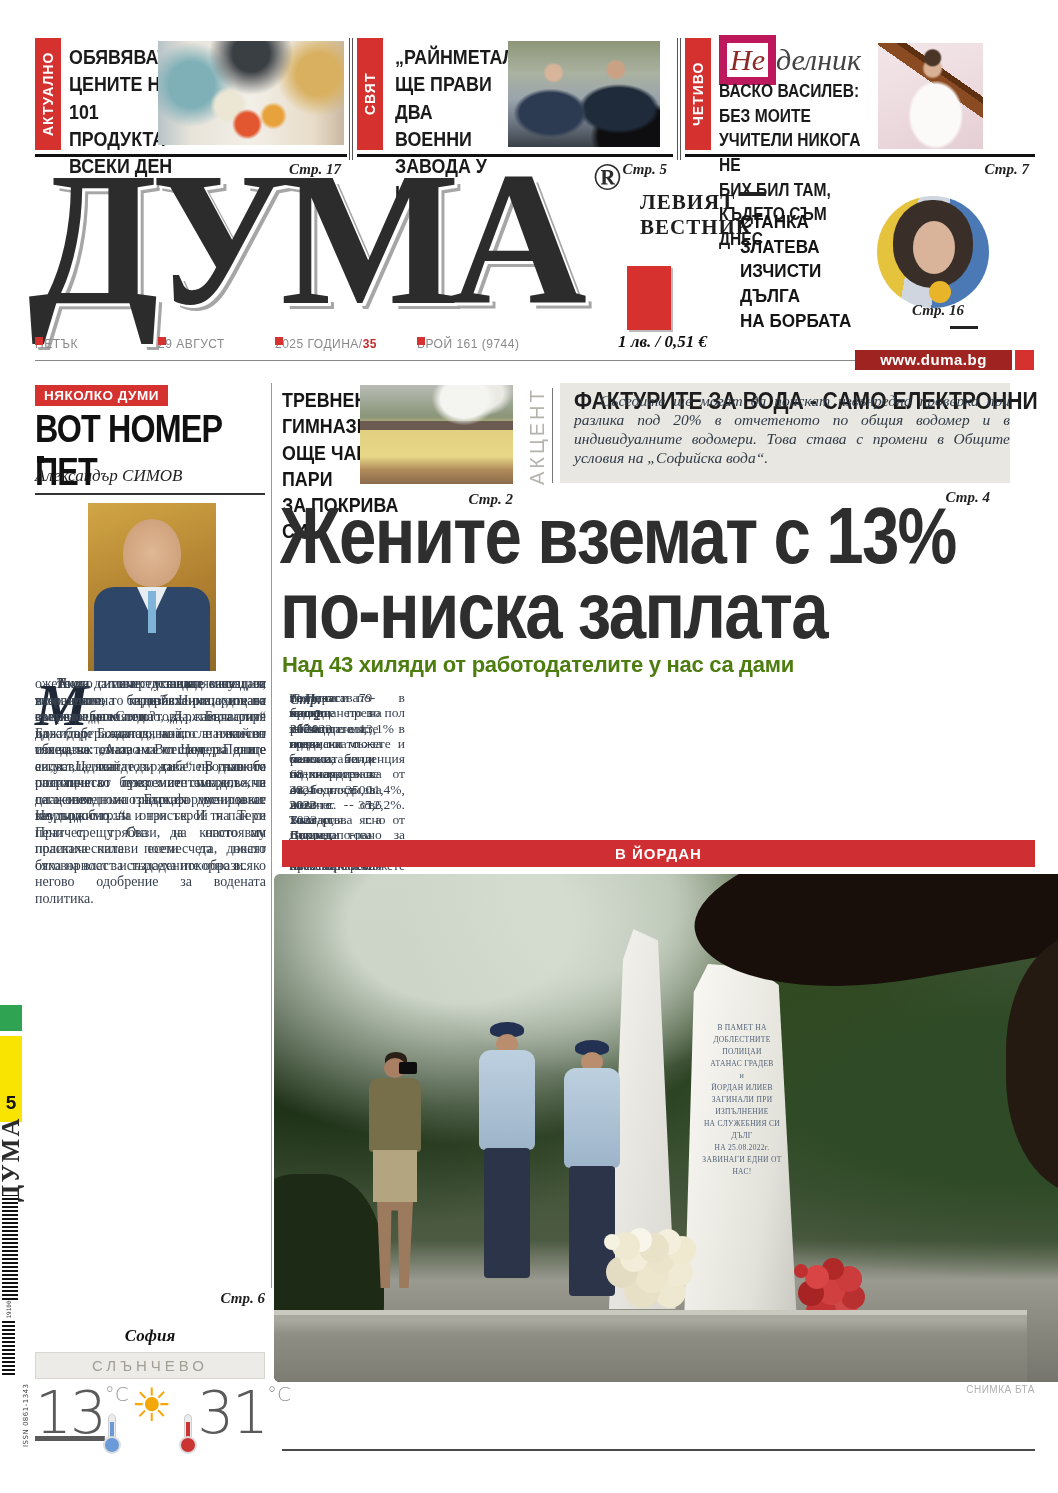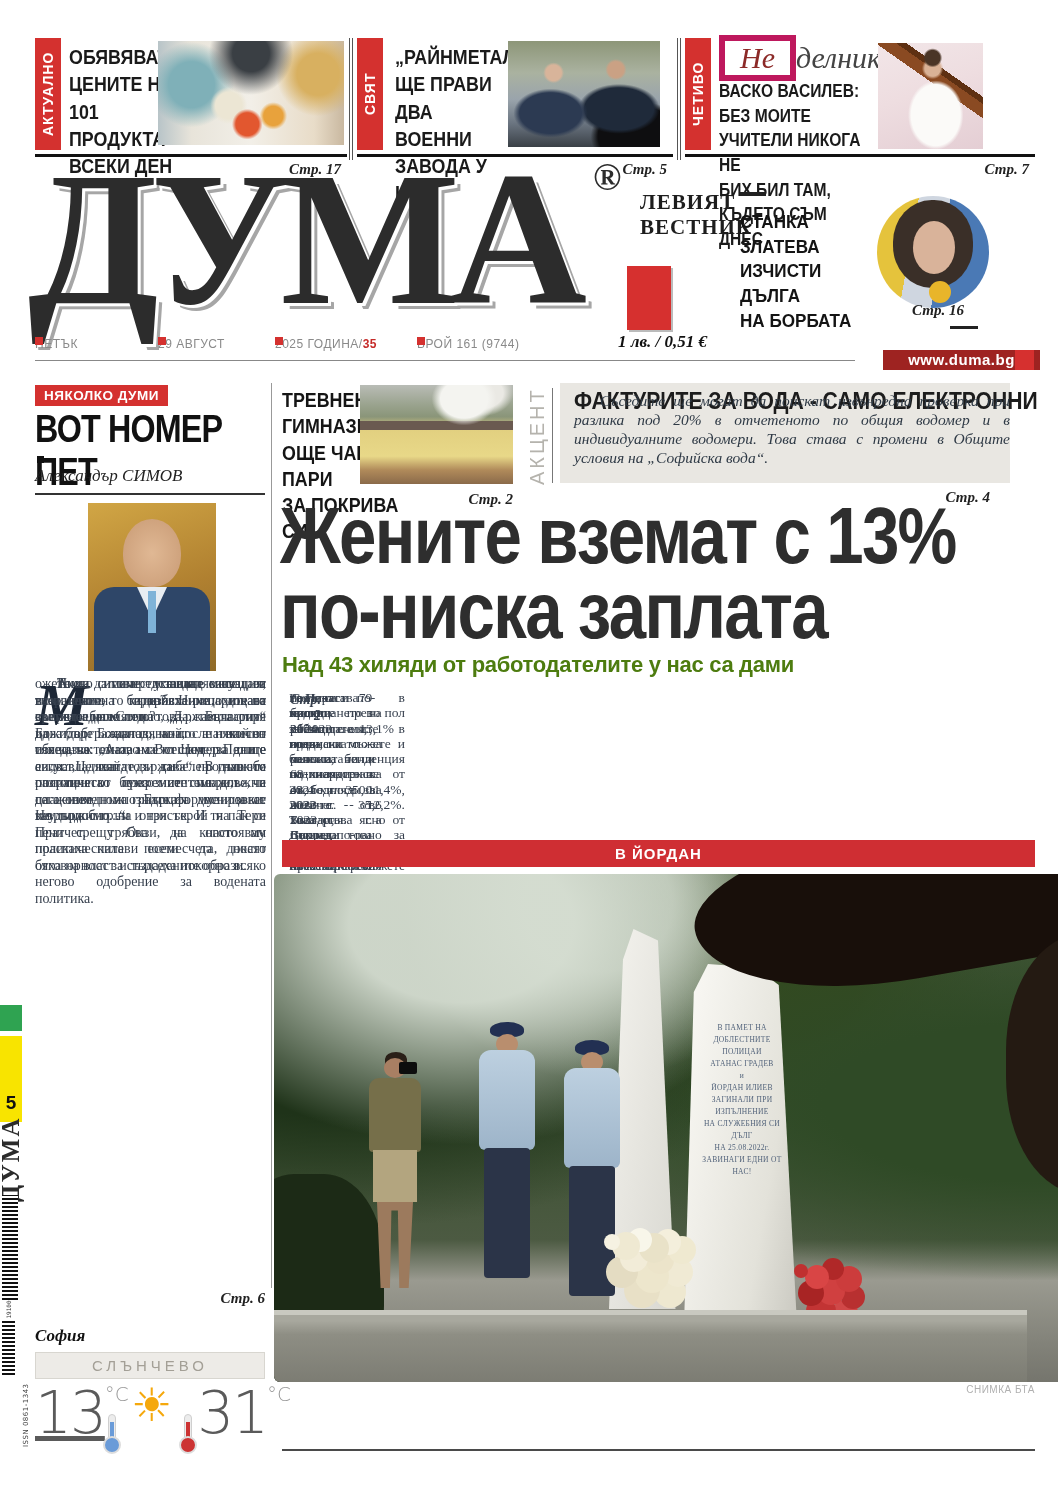--- a/index.html
+++ b/index.html
@@ -29,21 +29,21 @@
   .t-title{font-family:"Liberation Sans",sans-serif;font-weight:bold;color:#1a1a1a;
            transform:scaleX(.85);transform-origin:0 0;line-height:1.3;}
   .t-rule{left:0;bottom:23px;height:3px;background:#111;width:100%;}
   .t-ref{bottom:2px;right:6px;font:bold italic 15px "Liberation Serif",serif;color:#222;}
   #teaser1{left:35px;width:312px;} #teaser2{left:357px;width:316px;} #teaser3{left:685px;width:350px;}
   #teaser1 .t-title{left:34px;top:8px;width:128px;font-size:21px;}
   #teaser1 .t-photo{left:123px;top:6px;width:186px;height:104px;}
   #teaser2 .t-title{left:38px;top:8px;width:132px;font-size:21px;}
   #teaser2 .t-photo{left:151px;top:6px;width:152px;height:106px;}
   #teaser3 .brand{left:34px;top:0;font:italic 30px "Liberation Serif",serif;color:#444;}
-  #teaser3 .brand .ne{color:#8c2a28;border:6px solid #be185d;padding:0 15px;display:inline-block;position:relative;}
+  #teaser3 .brand .ne{color:#8c2a28;border:8px solid #be185d;padding:0 3px;display:inline-block;position:relative;}
   #teaser3 .t-title{left:34px;top:44px;width:175px;font-size:19px;transform:scaleX(.82);}
   #teaser3 .t-photo{left:193px;top:8px;width:105px;height:106px;}
   .tdiv{top:38px;width:4px;height:122px;border-left:1px solid #555;border-right:1px solid #555;}
   #tdiv1{left:349px;} #tdiv2{left:677px;}
   .t-photo{border:0;}
   #teaser1 .t-photo{background:
      radial-gradient(ellipse at 50% 12%,#3a3f44 0 14%,transparent 32%),
      radial-gradient(circle at 48% 80%,#e2572f 0 9%,transparent 12%),
      radial-gradient(circle at 62% 72%,#e8a23c 0 7%,transparent 10%),
      radial-gradient(circle at 38% 62%,#ece6d4 0 10%,transparent 14%),
@@ -83,21 +83,21 @@
 
   
   .datebar{left:35px;top:337px;width:600px;height:18px;}
   .datebar .di{position:absolute;top:0;font:12px "Liberation Sans",sans-serif;color:#8a8a8a;letter-spacing:.5px;white-space:nowrap;}
   .datebar .sq{display:inline-block;position:static;width:8px;height:8px;background:#d4312f;margin-right:6px;}
   .datebar .yr-num{color:#c52a28;font-weight:bold;position:static;}
   #di1{left:0;} #di2{left:123px;} #di3{left:240px;} #di4{left:382px;}
   .price{left:618px;top:332px;font:bold italic 17px "Liberation Serif",serif;color:#111;}
   .rule-datebar{left:35px;top:360px;width:820px;height:1px;background:#888;}
   .www-strip{left:855px;top:350px;width:157px;height:20px;background:#9e2321;color:#fff;text-align:center;
-             font:bold 15px/20px "Liberation Sans",sans-serif;letter-spacing:.5px;margin-left:28px;}
+             font:bold 15px/20px "Liberation Sans",sans-serif;letter-spacing:.5px;}
   .www-redsquare{left:1015px;top:350px;width:19px;height:20px;background:#d6302f;}
 
   
   .op-label{left:35px;top:385px;background:#d4312f;color:#fff;padding:3px 9px;
             font:bold 13.5px "Liberation Sans",sans-serif;letter-spacing:.5px;}
   .op-title{left:35px;top:408px;width:272px;font:bold 38px "Liberation Sans",sans-serif;color:#111;
             transform:scaleX(.85);transform-origin:0 0;letter-spacing:-1px;}
   .op-bullet{left:37px;top:456px;width:7px;height:7px;background:#111;}
   .op-author{left:35px;top:466px;font:italic 17px "Liberation Serif",serif;color:#222;}
   .op-rule{left:35px;top:493px;width:230px;height:2px;background:#333;}
@@ -105,21 +105,21 @@
             background:linear-gradient(160deg,#d1a645 0%,#b08030 55%,#8f6a28 100%);}
   .op-photo .head{left:35px;top:16px;width:58px;height:68px;background:radial-gradient(#e0b894,#c89a74);border-radius:50% 50% 46% 46%;}
   .op-photo .suit{left:6px;top:84px;width:116px;height:84px;background:#2e4668;border-radius:20px 20px 0 0;}
   .op-photo .vneck{left:49px;top:84px;width:30px;height:32px;background:#e8edf2;clip-path:polygon(0 0,100% 0,50% 100%);}
   .op-photo .tie{left:60px;top:88px;width:8px;height:42px;background:#7fb3d8;}
   .op-body{left:35px;top:676px;width:231px;font-size:14px;line-height:1.18;text-align:justify;color:#37404e;}
   .op-body p{margin:0;text-indent:22px;position:static;}
   .op-body p.first{text-indent:0;}
   .dropcap{float:left;font:bold italic 60px/0.78 "Liberation Serif",serif;color:#1d2736;margin:6px 6px 0 0;position:static;}
   .op-ref{left:35px;top:1290px;width:230px;text-align:right;font:bold italic 15px "Liberation Serif",serif;}
-  .city{left:35px;top:1326px;width:230px;text-align:left;font:bold italic 17px "Liberation Serif",serif;color:#111;}
+  .city{left:35px;top:1326px;width:230px;text-align:center;font:bold italic 17px "Liberation Serif",serif;color:#111;}
   .cond-box{left:35px;top:1352px;width:230px;height:27px;background:#edebe7;border:1px solid #d8d6d0;
             color:#a39f96;font:15px/25px "Liberation Sans",sans-serif;letter-spacing:4px;text-align:center;}
   .weather{left:35px;top:1382px;width:232px;height:95px;}
   .w-num{top:2px;font:200 58px/1 "DejaVu Sans",sans-serif;color:#5a5a5a;letter-spacing:-2px;}
   .w-num .unit{font-size:20px;color:#9a9a9a;vertical-align:34px;letter-spacing:0;position:static;}
   #w-low{left:0;text-decoration:underline;} #w-high{right:0;}
   .sun-glyph{left:96px;top:-4px;font-size:46px;color:#f5a80c;font-family:"DejaVu Sans",sans-serif;}
   .thermo{width:10px;height:36px;}
   .thermo .stem{left:1px;top:0;width:8px;height:26px;background:#ececec;border:1px solid #cfcfcf;border-radius:4px 4px 0 0;}
   .thermo .fill{left:3px;top:8px;width:4px;height:20px;}

